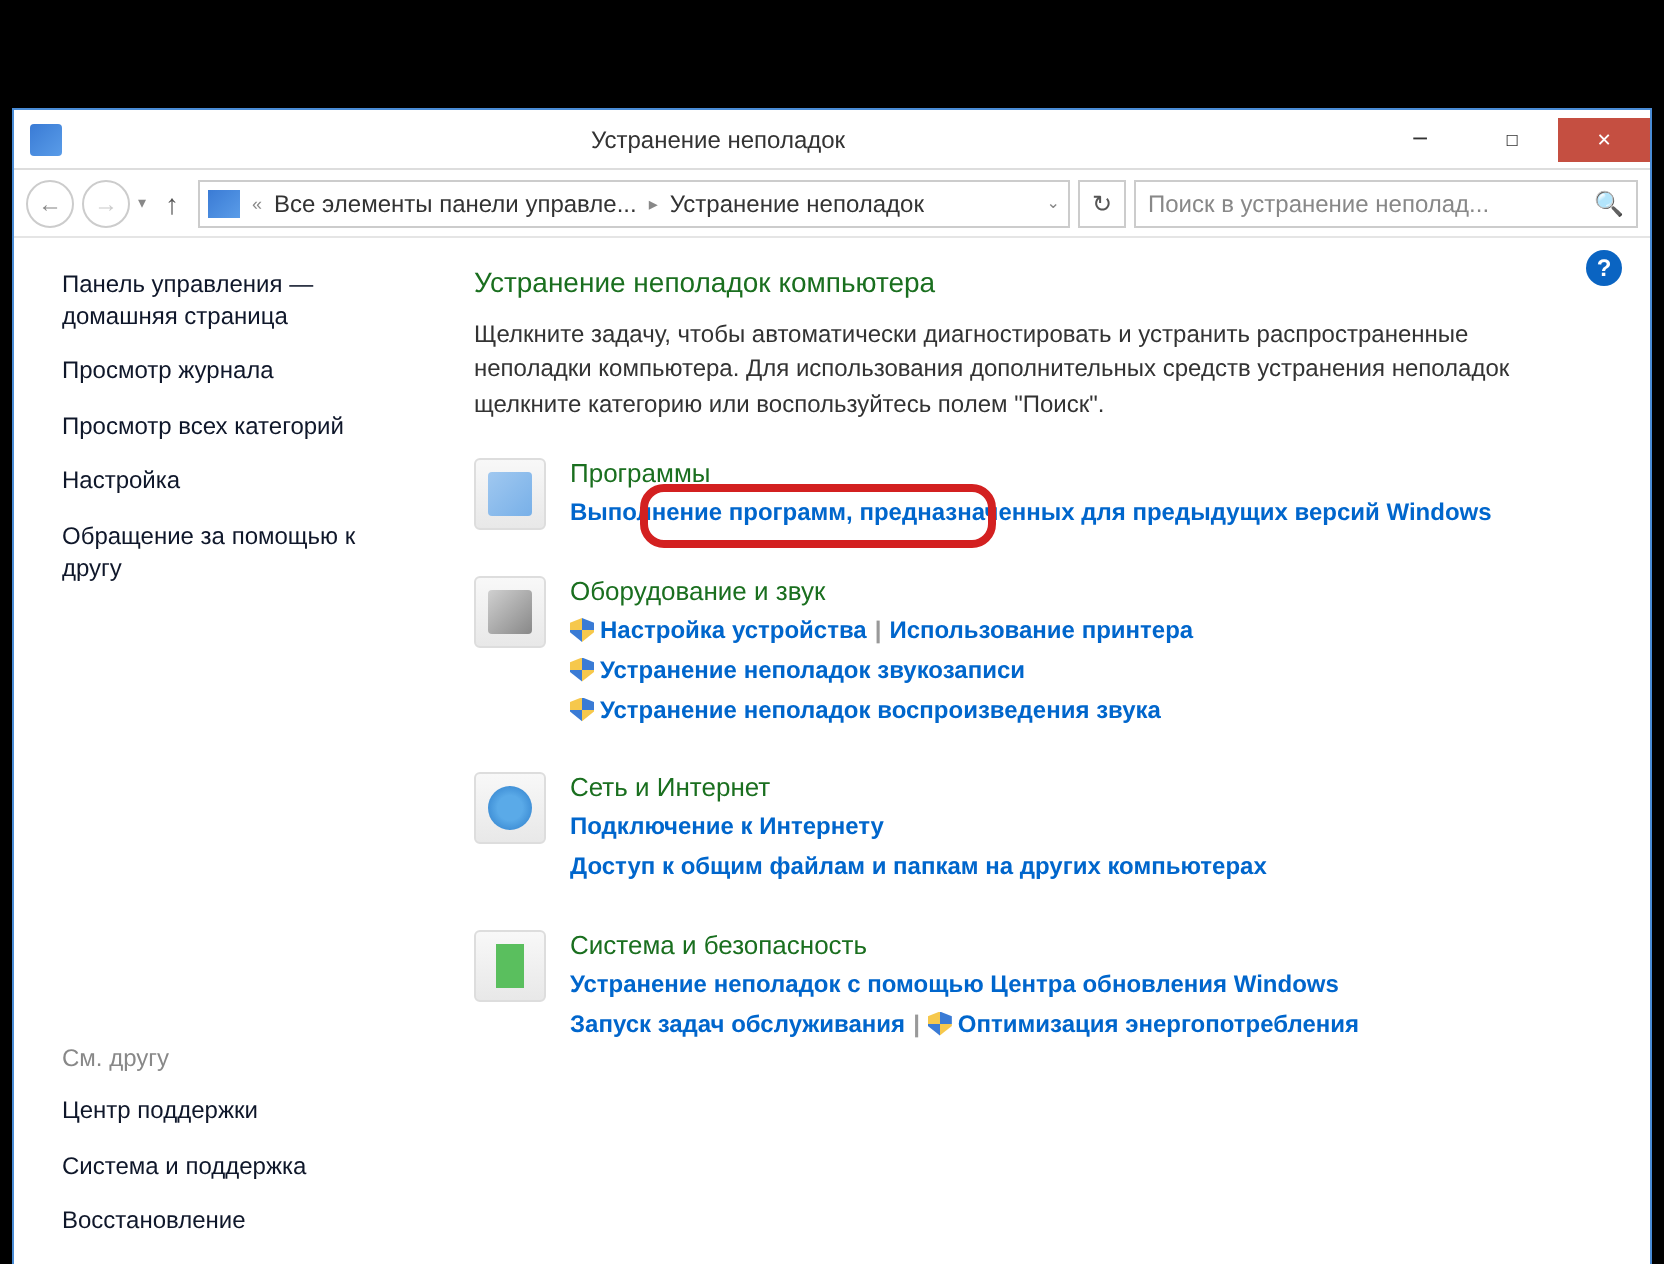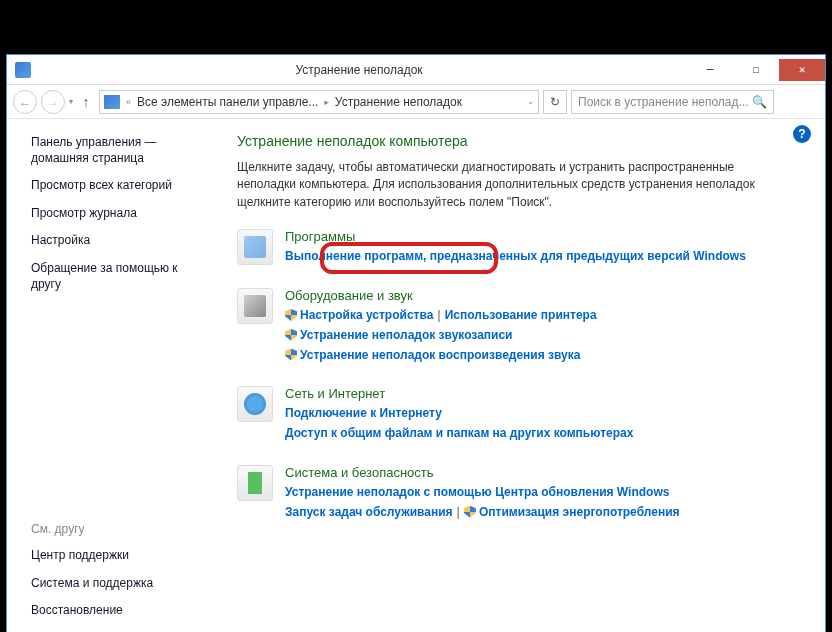--- a/index.html
+++ b/index.html
@@ -14,21 +14,21 @@
 .winbtn.min,.winbtn.max { background: #fff; color: #333; }
 .toolbar { height: 34px; display: flex; align-items: center; padding: 0 6px; gap: 4px; border-bottom: 1px solid #e5e5e5; }
 .navbtn { width: 24px; height: 24px; border: 1px solid #ccc; border-radius: 50%; display: flex; align-items: center; justify-content: center; color: #888; cursor: pointer; font-size: 12px; }
 .uparrow { width: 18px; text-align: center; color: #555; font-size: 14px; cursor: pointer; }
 .addressbar { flex: 1; height: 24px; border: 1px solid #ccc; display: flex; align-items: center; padding: 0 4px; gap: 4px; max-width: 440px; }
 .addricon { width: 16px; height: 14px; background: linear-gradient(135deg,#3a7bd5,#5a9ce8); }
 .addrtext { font-size: 12px; color: #333; white-space: nowrap; overflow: hidden; }
 .addrchev { color: #888; font-size: 9px; padding: 0 2px; }
 .addrdrop { color: #888; font-size: 8px; margin-left: auto; }
 .refresh { width: 24px; height: 24px; border: 1px solid #ccc; display: flex; align-items: center; justify-content: center; color: #555; }
-.searchbox { width: 203px; height: 24px; border: 1px solid #ccc; display: flex; align-items: center; padding: 0 6px; color: #888; }
+.searchbox { width: 252px; height: 24px; border: 1px solid #ccc; display: flex; align-items: center; padding: 0 6px; color: #888; }
 .searchbox .sicon { margin-left: auto; color: #888; }
 .content { display: flex; height: calc(100% - 64px); }
 .sidebar { width: 200px; padding: 16px 0 16px 24px; }
 .sidelink { color: #0f172a; font-size: 12px; margin-bottom: 12px; cursor: pointer; line-height: 1.3; }
 .seealso { margin-top: 230px; color: #888; font-size: 12px; margin-bottom: 12px; }
 .main { flex: 1; padding: 14px 20px 14px 30px; position: relative; }
 .helpicon { position: absolute; right: 14px; top: 6px; width: 18px; height: 18px; border-radius: 50%; background: #0a64c2; color: #fff; display: flex; align-items: center; justify-content: center; font-size: 12px; font-weight: bold; cursor: pointer; }
 h1 { color: #1a6f1f; font-weight: normal; font-size: 14px; margin-bottom: 10px; }
 .intro { font-size: 12px; color: #333; line-height: 1.45; margin-bottom: 18px; max-width: 520px; }
 .category { display: flex; margin-bottom: 20px; }
@@ -75,22 +75,22 @@
     <div class="refresh">↻</div>
     <div class="searchbox">
       <span>Поиск в устранение неполад...</span>
       <span class="sicon">🔍</span>
     </div>
   </div>
 
   <div class="content">
     <div class="sidebar">
       <div class="sidelink">Панель управления — домашняя страница</div>
+      <div class="sidelink">Просмотр журнала</div>
       <div class="sidelink">Просмотр всех категорий</div>
-      <div class="sidelink">Просмотр журнала</div>
       <div class="sidelink">Настройка</div>
       <div class="sidelink">Обращение за помощью к другу</div>
       <div class="seealso">См. другу</div>
       <div class="sidelink">Центр поддержки</div>
       <div class="sidelink">Система и поддержка</div>
       <div class="sidelink">Восстановление</div>
     </div>
 
     <div class="main">
       <div class="helpicon">?</div>

